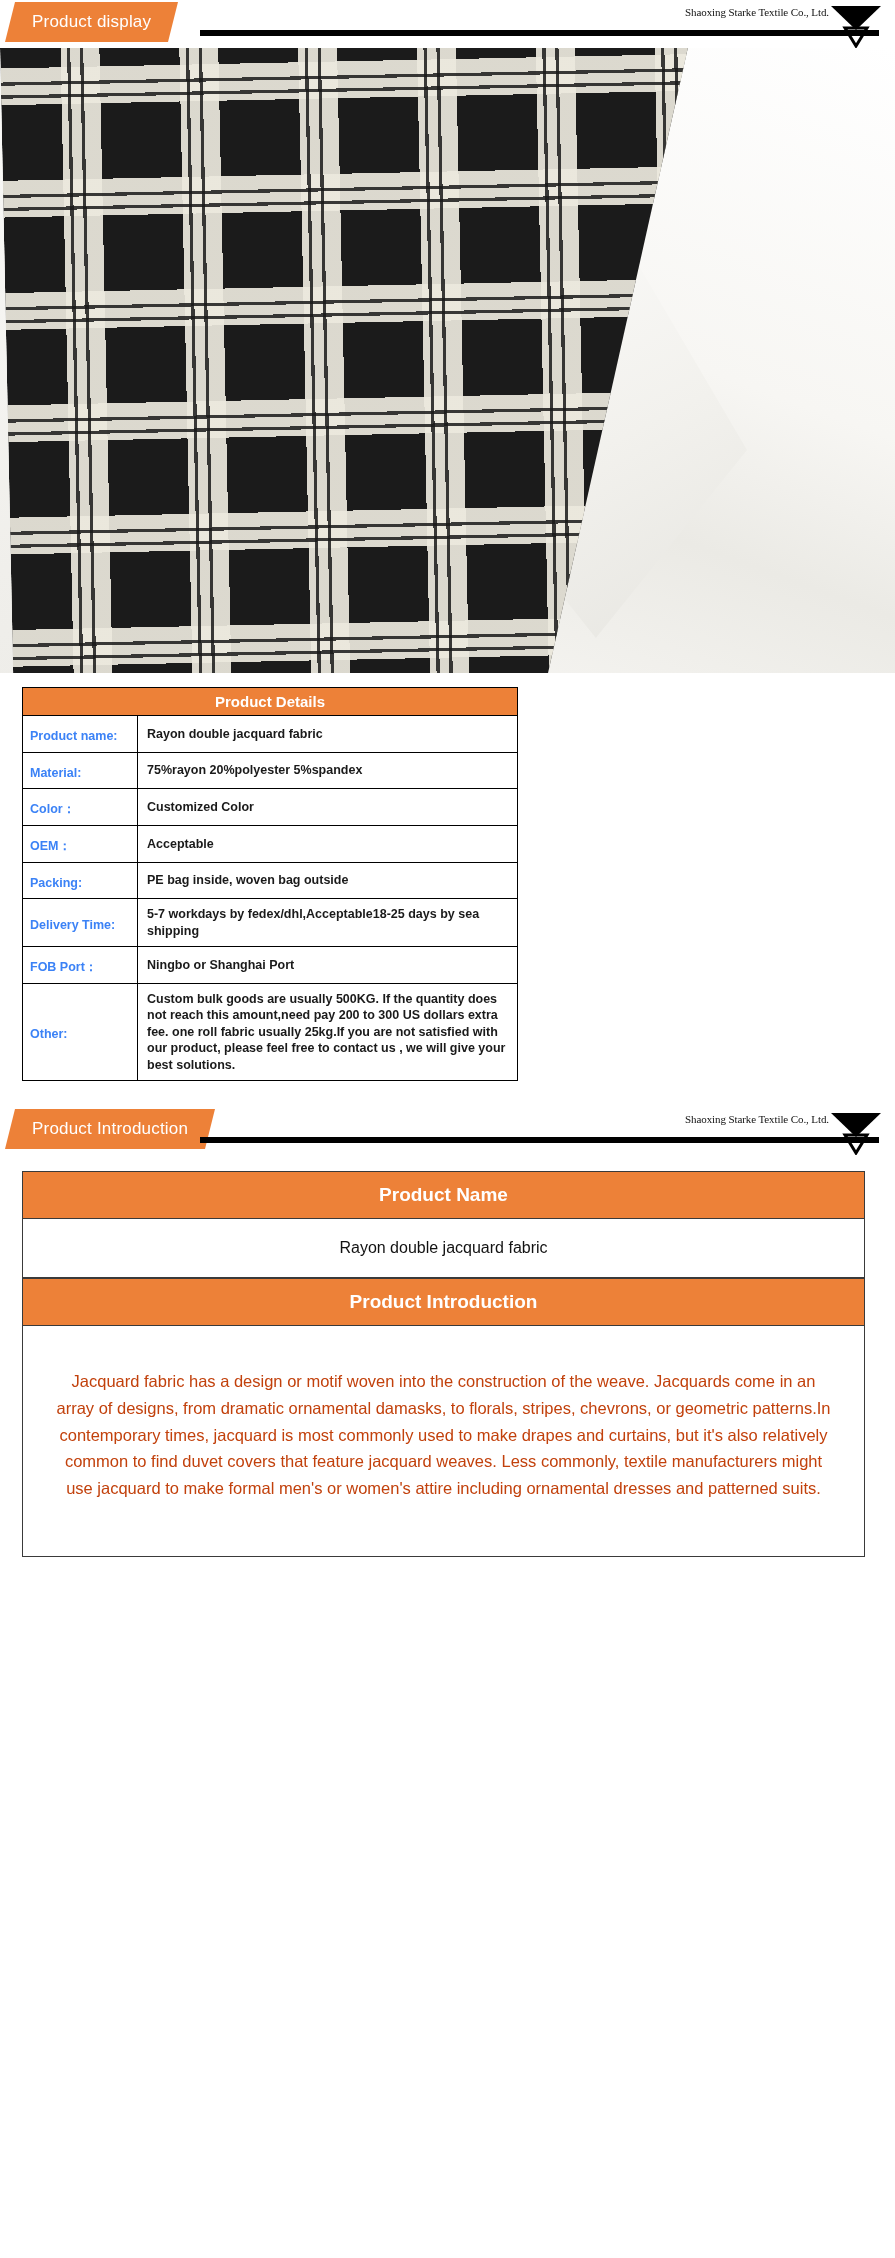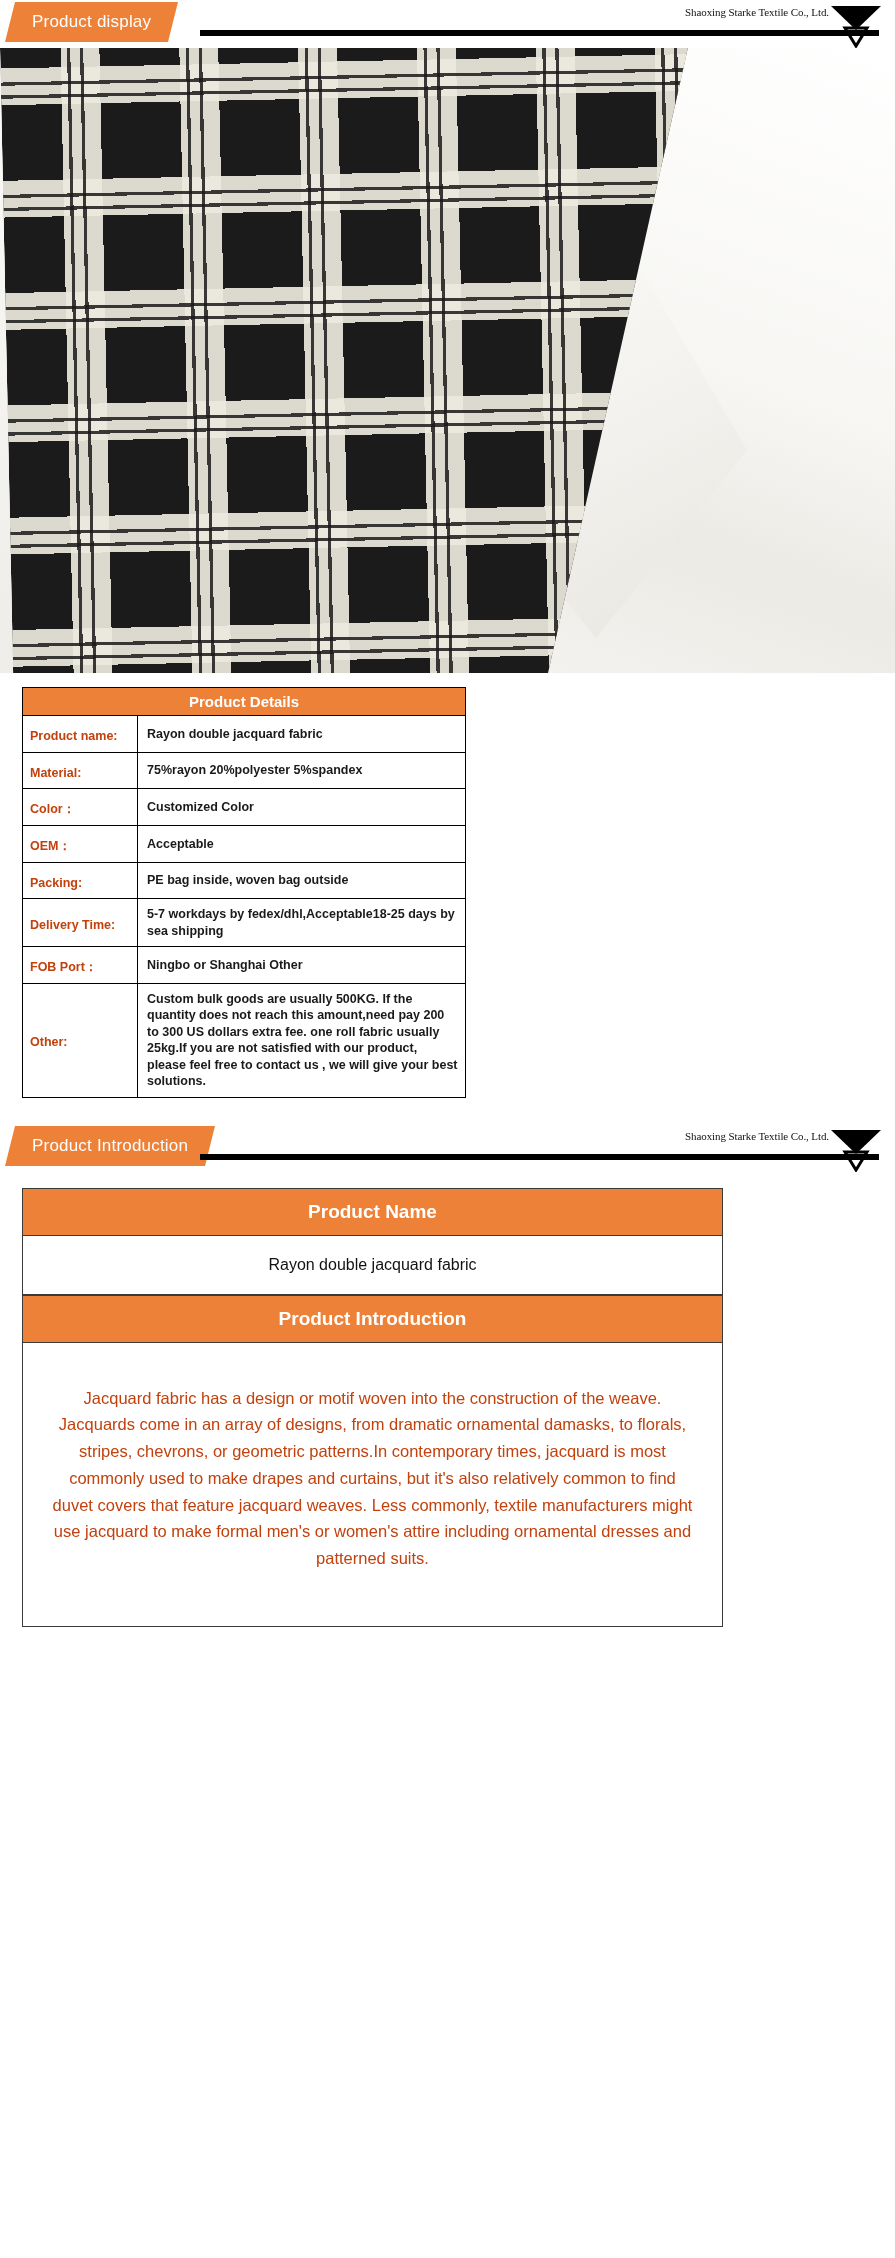--- a/index.html
+++ b/index.html
@@ -134,21 +134,21 @@
     position: absolute;
     right: 148px; top: 120px;
     width: 360px; height: 470px;
     background: linear-gradient(150deg, #ffffff 0%, #f2f1ed 60%, #e6e5e0 100%);
     clip-path: polygon(54% 0, 100% 60%, 58% 100%, 0 44%);
     opacity: 0.95;
   }
 
   
   .details-table {
-    width: 444px;
+    width: 496px;
     margin: 14px 16px 0 22px;
     border-collapse: collapse;
     table-layout: fixed;
   }
   .details-table td, .details-table th {
     border: 1px solid #000000;
     vertical-align: middle;
   }
   .details-head {
     background: #ED8138;
@@ -156,36 +156,36 @@
     font-size: 15px;
     font-weight: bold;
     text-align: center;
     height: 28px;
     padding: 3px 6px;
   }
   .lbl-col { width: 115px; }
   .details-table .lbl {
     font-size: 12.5px;
     font-weight: bold;
-    color: #c2410c;
+    color: #3b82f6;
     padding: 13px 6px 7px 7px;
     line-height: 1.25;
   }
   .details-table .val {
     font-size: 12.5px;
     font-weight: bold;
     color: #1a1a1a;
     padding: 7px 6px 7px 9px;
     line-height: 1.3;
   }
   .details-table .val.multi { line-height: 1.32; }
 
   
   .intro-block {
-    width: 701px;
+    width: 843px;
     margin: 16px 0 0 22px;
     border: 1px solid #3a3a3a;
     background: #ffffff;
   }
   .intro-bar {
     background: #ED8138;
     color: #ffffff;
     font-size: 19px;
     font-weight: bold;
     text-align: center;
@@ -262,21 +262,21 @@
       <tr>
         <td class="lbl">Packing:</td>
         <td class="val">PE bag inside, woven bag outside</td>
       </tr>
       <tr>
         <td class="lbl">Delivery Time:</td>
         <td class="val multi">5-7 workdays by fedex/dhl,Acceptable18-25 days by sea shipping</td>
       </tr>
       <tr>
         <td class="lbl">FOB Port：</td>
-        <td class="val">Ningbo or Shanghai Other</td>
+        <td class="val">Ningbo or Shanghai Port</td>
       </tr>
       <tr>
         <td class="lbl">Other:</td>
         <td class="val multi">Custom bulk goods are usually 500KG. If the quantity does not reach this amount,need pay 200 to 300 US dollars extra fee. one roll fabric usually 25kg.If you are not satisfied with our product, please feel free to contact us , we will give your best solutions.</td>
       </tr>
     </tbody>
   </table>
 
   <div class="section-header" style="margin-top:26px;">
     <div class="banner-tag">

